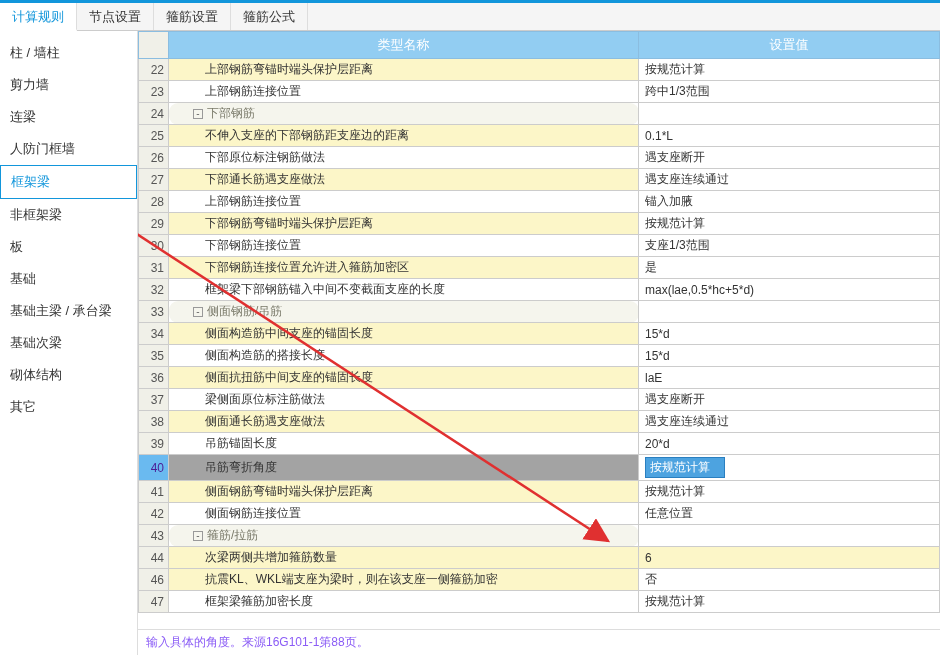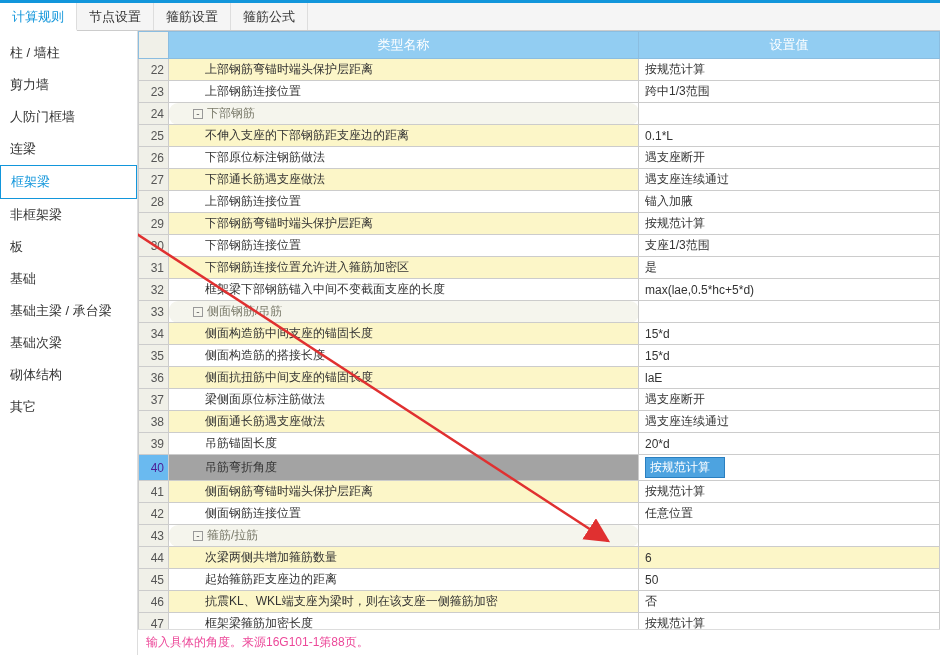--- a/index.html
+++ b/index.html
@@ -28,39 +28,39 @@
 tr.yellow td.val { background: #fff; }
 tr.yellowall td { background: #fcf6c8 !important; }
 tr.yellowall td.rownum { background: #f0f0e8 !important; }
 tr.group td.rownum { background: #f0f0e8; }
 tr.highlight-row td.rownum { background: #6abaf0; color: #4c1d95; }
 tr.highlight-row td.name { background: #a3a3a3; }
 .val-input { background: #4da3e0; color: #fff; border: 1px solid #2a7fc0; padding: 1px 4px; display: inline-block; min-width: 80px; }
 .toggle { display: inline-block; width: 10px; height: 10px; border: 1px solid #999; text-align: center; line-height: 8px; font-size: 10px; margin-right: 4px; cursor: pointer; color: #666; vertical-align: middle; }
 .indent1 { padding-left: 18px; display: inline-block; }
 .indent2 { padding-left: 30px; display: inline-block; }
-.footer { padding: 4px 8px; border-top: 1px solid #ddd; font-size: 12px; color: #ec4899; background: #fff; }
+.footer { padding: 4px 8px; border-top: 1px solid #ddd; font-size: 12px; color: #8b5cf6; background: #fff; }
 svg.arrow { position: absolute; top: 0; left: 0; pointer-events: none; z-index: 10; }
 </style>
 </head>
 <body>
 
 <div class="titlebar"></div>
 <div class="tabs">
   <div class="tab active">计算规则</div>
   <div class="tab">节点设置</div>
   <div class="tab">箍筋设置</div>
   <div class="tab">箍筋公式</div>
 </div>
 <div class="main">
   <div class="sidebar" id="sidebar">
       <div class="sidebar-item">柱 / 墙柱</div>
       <div class="sidebar-item">剪力墙</div>
+      <div class="sidebar-item">连梁</div>
       <div class="sidebar-item">人防门框墙</div>
-      <div class="sidebar-item">连梁</div>
       <div class="sidebar-item active">框架梁</div>
       <div class="sidebar-item">非框架梁</div>
       <div class="sidebar-item">板</div>
       <div class="sidebar-item">基础</div>
       <div class="sidebar-item">基础主梁 / 承台梁</div>
       <div class="sidebar-item">基础次梁</div>
       <div class="sidebar-item">砌体结构</div>
       <div class="sidebar-item">其它</div>
     </div>
   <div class="content">
@@ -182,25 +182,20 @@
             <tr class="group">
               <td class="rownum">43</td>
               <td class="name"><span class="indent1"><span class="toggle">-</span>箍筋/拉筋</span></td>
               <td class="val"></td>
             </tr>
             <tr class="yellowall">
               <td class="rownum">44</td>
               <td class="name"><span class="indent2">次梁两侧共增加箍筋数量</span></td>
               <td class="val">6</td>
             </tr>
-            <tr class="">
-              <td class="rownum">45</td>
-              <td class="name"><span class="indent2">起始箍筋距支座边的距离</span></td>
-              <td class="val">50</td>
-            </tr>
             <tr class="yellow">
               <td class="rownum">46</td>
               <td class="name"><span class="indent2">抗震KL、WKL端支座为梁时，则在该支座一侧箍筋加密</span></td>
               <td class="val">否</td>
             </tr>
             <tr class="">
               <td class="rownum">47</td>
               <td class="name"><span class="indent2">框架梁箍筋加密长度</span></td>
               <td class="val">按规范计算</td>
             </tr>

